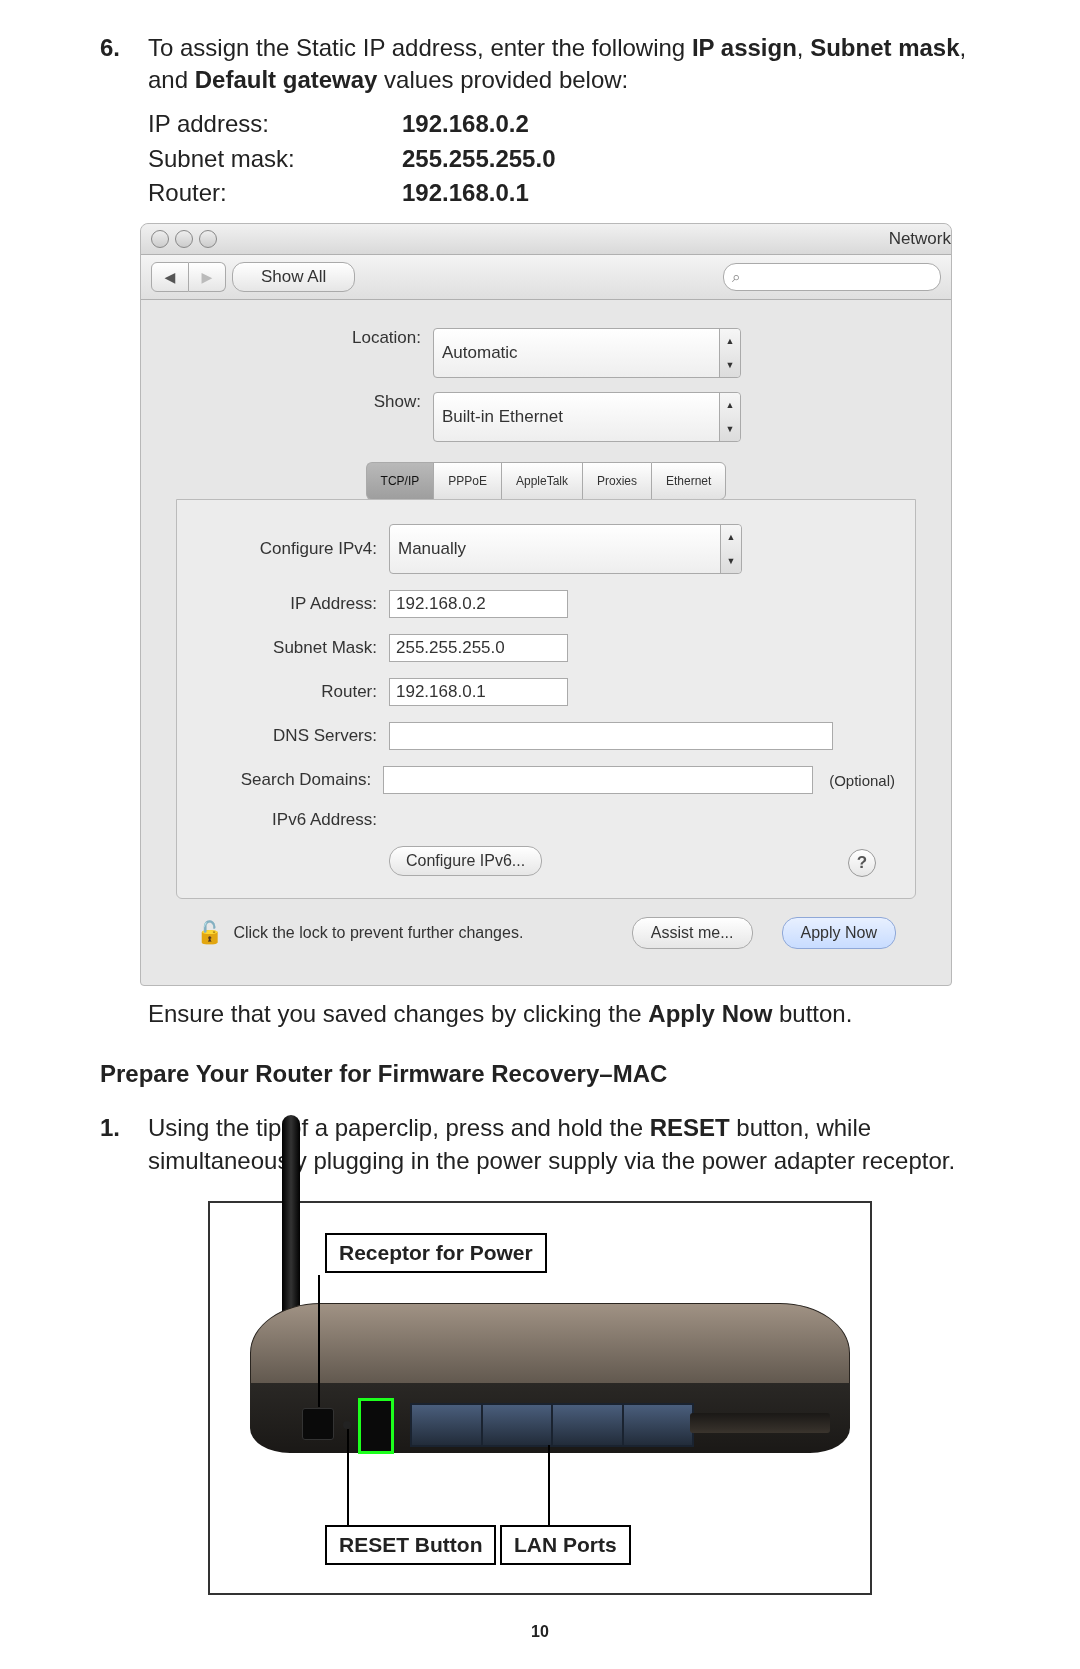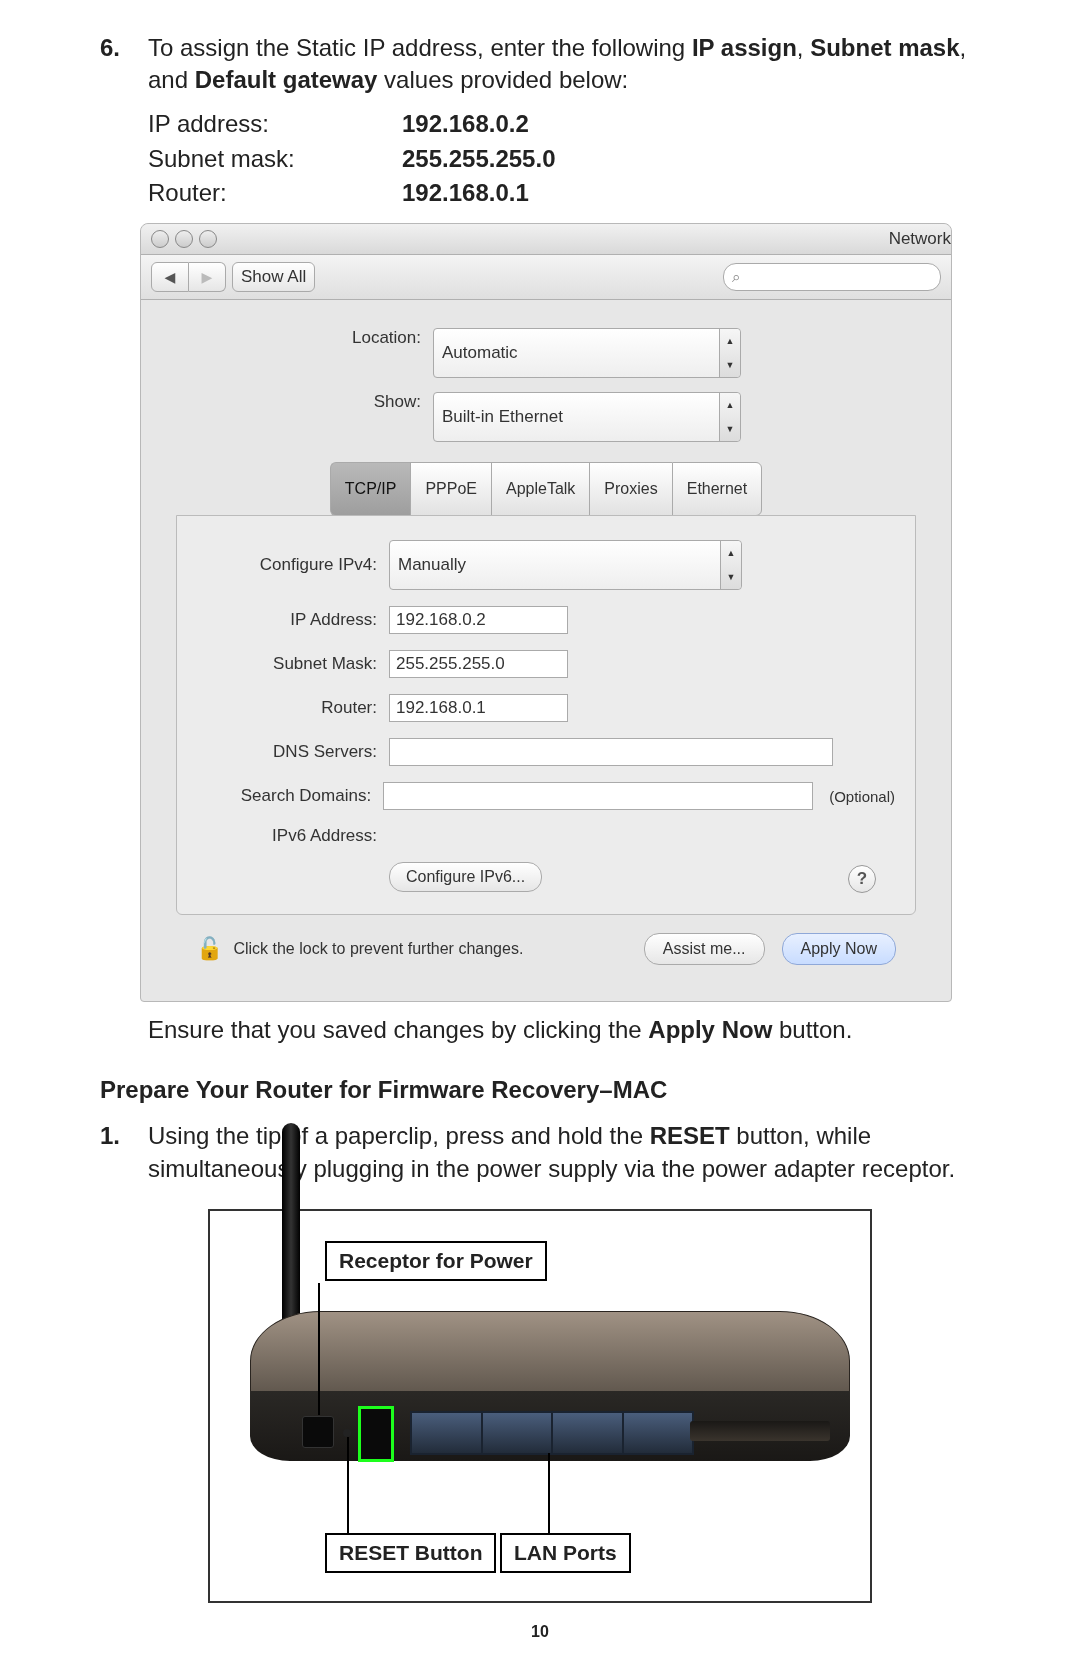--- a/index.html
+++ b/index.html
@@ -12,51 +12,51 @@
 .stat-table .val{font-weight:700}
 .mac-window{margin:0 0 14px 40px;width:810px;border:1px solid #b8b8b8;border-radius:8px 8px 4px 4px;background:#e7e7e7;font-family:"Lucida Grande","Helvetica Neue",sans-serif;font-size:17px;color:#333}
 .titlebar{height:30px;display:flex;align-items:center;justify-content:flex-end;background:linear-gradient(#f1f1f1,#d9d9d9);border-bottom:1px solid #b0b0b0;border-radius:8px 8px 0 0;position:relative}
 .traffic{position:absolute;left:10px;top:6px;display:flex;gap:6px}
 .tl{width:16px;height:16px;border-radius:50%;border:1px solid #888;background:linear-gradient(#eee,#ccc)}
 .toolbar{height:44px;background:linear-gradient(#f4f4f4,#dfdfdf);border-bottom:1px solid #b0b0b0;display:flex;align-items:center;padding:0 10px;gap:6px}
 .nav-seg{display:flex}
 .nav-btn{width:36px;height:28px;border:1px solid #aaa;background:linear-gradient(#fff,#e6e6e6);display:flex;align-items:center;justify-content:center;font-size:14px;color:#555}
 .nav-btn:first-child{border-radius:6px 0 0 6px}
 .nav-btn:last-child{border-radius:0 6px 6px 0;border-left:0}
-.showall{height:28px;padding:0 8px;border:1px solid #aaa;border-radius:6px;background:linear-gradient(#fff,#e6e6e6);display:flex;align-items:center;font-weight:500}
+.showall{height:28px;padding:0 28px;border:1px solid #aaa;border-radius:12px;background:linear-gradient(#fff,#e6e6e6);display:flex;align-items:center;font-weight:500}
 .search{margin-left:auto;width:200px;height:26px;border:1px solid #aaa;border-radius:13px;background:#fff;display:flex;align-items:center;padding:0 8px;color:#888;font-size:15px}
 .body-area{padding:28px 35px 22px}
 .form-row{display:flex;align-items:flex-start;margin-bottom:14px}
 .form-row .flab{width:155px;text-align:right;padding-right:12px}
 .select{height:28px;border:1px solid #aaa;border-radius:4px;background:linear-gradient(#fff,#eee);display:flex;align-items:center;padding:10px 8px;position:relative}
 .select-w1{width:290px}
 .select-w2{width:335px}
 .stepper{position:absolute;right:0;top:0;width:20px;height:100%;border-left:1px solid #aaa;border-radius:0 4px 4px 0;background:linear-gradient(#f6f6f6,#dcdcdc);display:flex;flex-direction:column}
 .stepper div{flex:1;display:flex;align-items:center;justify-content:center;font-size:9px;color:#333}
 .tabbar{margin:20px 0 0;display:flex;justify-content:center}
-.tab{height:28px;padding:12px 14px;border:1px solid #aaa;background:linear-gradient(#fff,#e2e2e2);display:flex;align-items:center;font-size:16px;color:#333;border-right:0}
+.tab{height:28px;padding:4px 14px;border:1px solid #aaa;background:linear-gradient(#fff,#e2e2e2);display:flex;align-items:center;font-size:12px;color:#333;border-right:0}
 .tab:first-child{border-radius:6px 0 0 6px}
 .tab:last-child{border-radius:0 6px 6px 0;border-right:1px solid #aaa}
 .tab.active{background:linear-gradient(#b9b9b9,#9e9e9e);color:#111}
 .panel{border:1px solid #bbb;border-radius:0 0 6px 6px;border-top:1px solid #bbb;margin-top:-1px;padding:24px 20px 18px;background:#ececec}
 .prow{display:flex;align-items:center;margin-bottom:16px}
 .prow .plab{width:180px;text-align:right;padding-right:12px}
 .txt-inp{height:26px;border:1px solid #aaa;background:#fff;padding:0 6px;display:flex;align-items:center}
 .txt-inp.w165{width:165px}
 .txt-inp.w430{width:430px}
 .opt{margin-left:16px;font-size:15px}
 .cfgbtn{height:28px;padding:0 16px;border:1px solid #aaa;border-radius:14px;background:linear-gradient(#fff,#e6e6e6);display:inline-flex;align-items:center;font-size:16px}
 .help{position:absolute;right:40px;bottom:22px;width:26px;height:26px;border-radius:50%;border:1px solid #999;background:linear-gradient(#fff,#e6e6e6);display:flex;align-items:center;justify-content:center;font-weight:700;color:#555}
 .panel-wrap{position:relative}
 .footer-row{display:flex;align-items:center;padding:18px 20px 14px;gap:10px}
 .lock{font-size:22px}
 .pill{height:30px;padding:0 18px;border:1px solid #aaa;border-radius:15px;background:linear-gradient(#fff,#e6e6e6);display:flex;align-items:center;font-size:16px}
 .pill.primary{background:linear-gradient(#e8f0ff,#c8dcff);border-color:#8fa8d8}
 .after-win{font-size:24px;margin-left:48px;margin-top:8px}
-.h-prepare{font-weight:700;font-size:24px;margin:32px 0 16px}
+.h-prepare{font-weight:700;font-size:24px;margin:32px 0 24px}
 .step-1{display:flex;font-size:24px;line-height:1.35}
 .step-1 .num{font-weight:700;width:48px;flex:none}
 .router-fig{margin:24px auto 0;width:660px;border:2px solid #333;height:390px;position:relative;background:#fff}
 .label-box{position:absolute;border:2px solid #000;background:#fff;padding:6px 12px;font-weight:700;font-size:21px}
 .router-body{position:absolute;left:40px;right:20px;top:100px;height:130px;border-radius:70px/50px;background:linear-gradient(#a09284,#3a342d);border:1px solid #2a2520}
 .router-back{position:absolute;left:40px;right:20px;top:180px;height:70px;background:linear-gradient(#2a2825,#1a1816);border-radius:0 0 40px 40px/0 0 25px 25px}
 .antenna{position:absolute;left:72px;top:-88px;width:18px;height:230px;background:linear-gradient(90deg,#000,#333,#000);border-radius:9px 9px 4px 4px}
 .port-strip{position:absolute;left:200px;top:200px;width:280px;height:40px;background:linear-gradient(#5a6e8c,#2a3548);border:2px solid #1a2330;display:flex}
 .port-strip .p{flex:1;border-right:2px solid #1a2330;background:linear-gradient(#4a5e7c,#222c3a)}
 .port-strip .p:last-child{border-right:0}
@@ -193,21 +193,21 @@
         <div class="plab"></div>
         <div class="cfgbtn">Configure IPv6...</div>
       </div>
     </div>
     <div class="help">?</div>
     </div>
 
     <div class="footer-row">
       <span class="lock">🔓</span>
       <span style="font-size:16px">Click the lock to prevent further changes.</span>
-      <div style="margin-left:auto;display:flex;gap:17px">
+      <div style="margin-left:auto;display:flex;gap:29px">
         <div class="pill">Assist me...</div>
         <div class="pill primary">Apply Now</div>
       </div>
     </div>
   </div>
 </div>
 
 <div class="after-win">
   <span>Ensure that you saved changes by clicking the </span><b>Apply Now</b><span> button.</span>
 </div>

